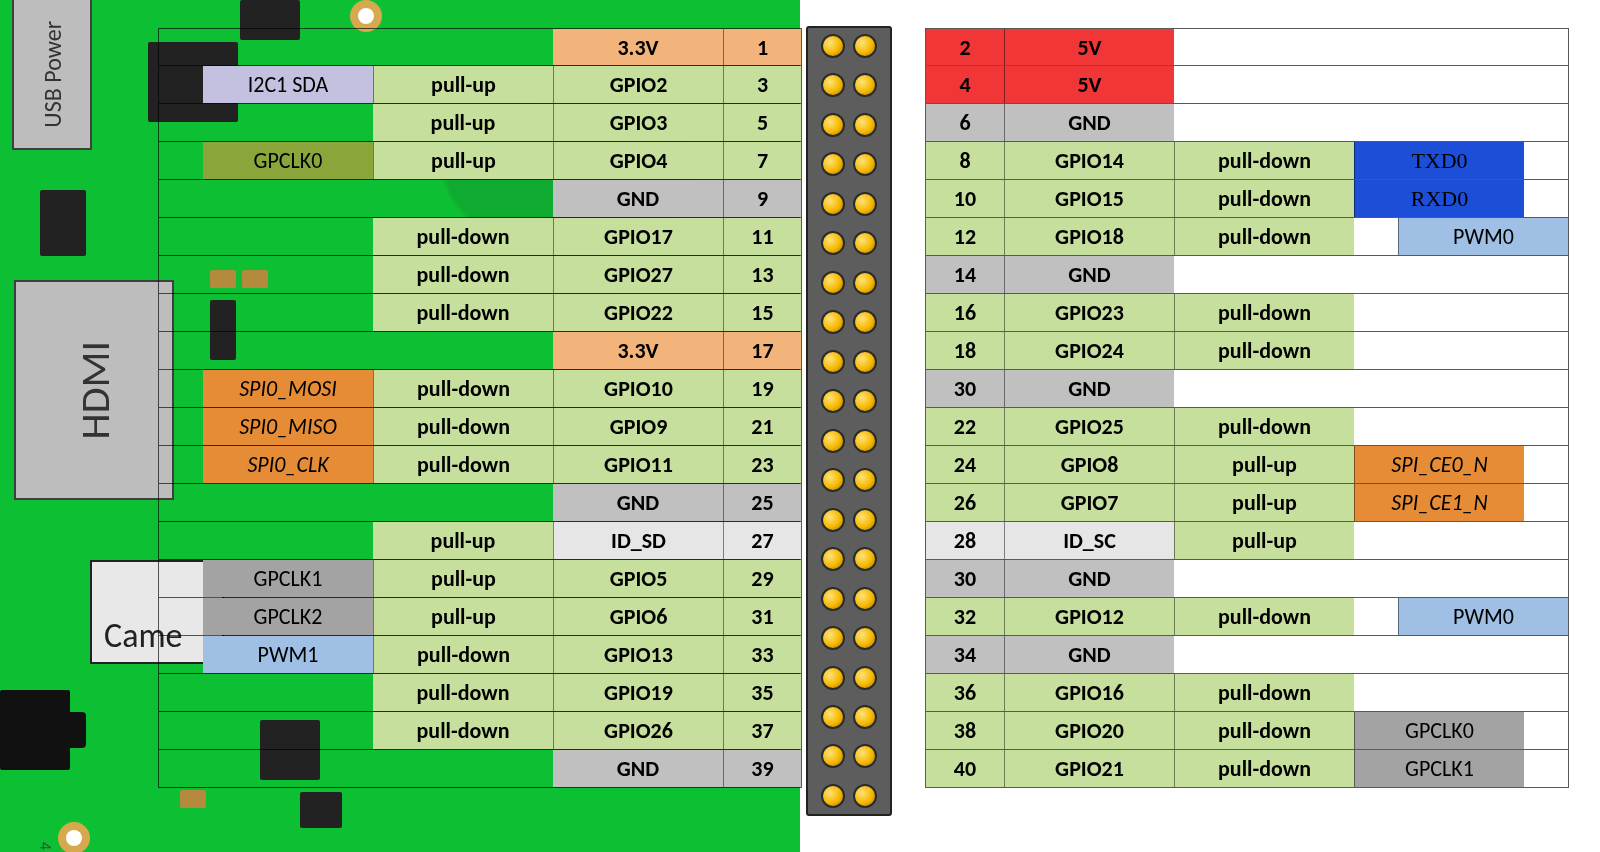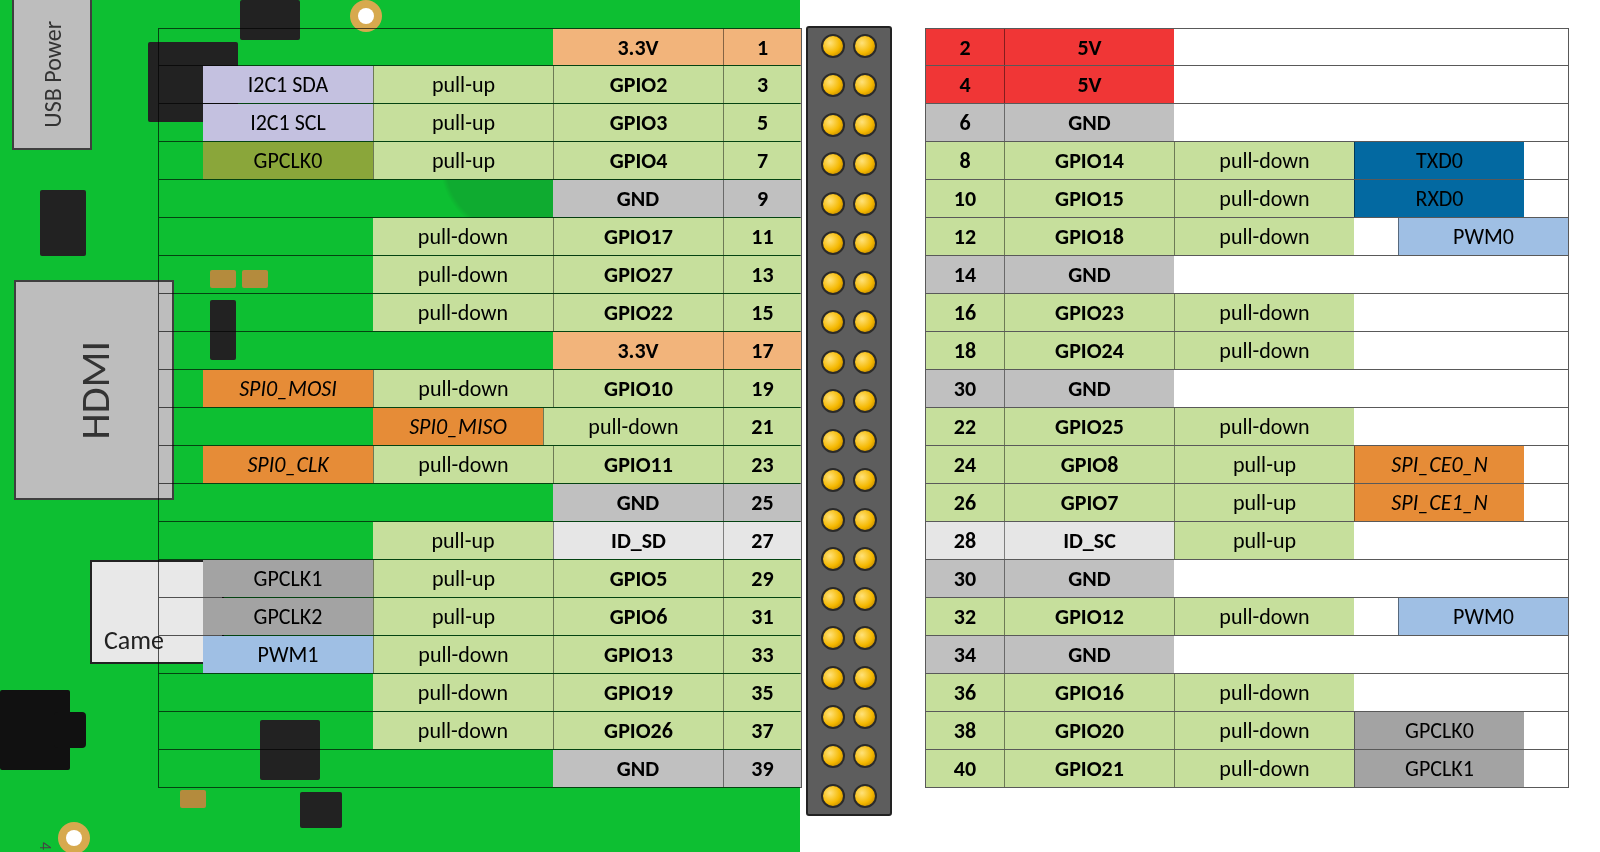--- a/index.html
+++ b/index.html
@@ -47,21 +47,21 @@
   }
   .camera-port{
     position:absolute; left:90px; top:560px; width:130px; height:100px;
     border:2px solid #222; background:#e8e8e8; overflow:hidden;
   }
   .camera-port::before{
     content:""; position:absolute; left:10px; top:-12px; width:110px; height:12px;
     background:#fff;
   }
   .camera-port .lbl{
-    position:absolute; bottom:6px; left:12px; font-size:26px; color:#222;
+    position:absolute; bottom:6px; left:12px; font-size:34px; color:#222;
   }
 
   
   .chip { position:absolute; background:#222; border-radius:2px; }
   .pad  { position:absolute; background:#b48b3d; border-radius:2px; }
   .hole { position:absolute; width:32px; height:32px; background:#d7a94e; border-radius:50%; }
   .hole::after{ content:""; position:absolute; inset:8px; background:#fff; border-radius:50%; }
 
   
   .header {
@@ -117,32 +117,32 @@
     border-left: 1px solid rgba(0,0,0,.45);
     box-sizing:border-box;
     white-space: nowrap;
   }
   .cell:first-child{ border-left:none; }
   .side.left .cell { justify-content:center; }
   .side.right .cell{ justify-content:center; }
 
   .c-num   { width: 78px;  font-weight: bold; }
   .c-name  { width: 170px; font-weight: bold; }
-  .c-pull  { width: 180px; font-weight: normal; text-align: right; }
+  .c-pull  { width: 180px; font-weight: bold; text-align: right; }
   .c-alt   { width: 170px; font-weight: normal; }
 
   
   .t-3v3   { background:#f2b47b; }
   .t-5v    { background:#f03636; }
   .t-gnd   { background:#c0c0c0; }
   .t-gpio  { background:#c6df9c; }
   .t-id    { background:#e6e6e6; }
   .t-i2c   { background:#c4c1e0; }
   .t-spi   { background:#e68c37; color:#000;font-style:italic;}
-  .t-uart  { background:#0369a1; }
+  .t-uart  { background:#1d4ed8;font-family:Liberation Serif, serif; }
   .t-pwm   { background:#9fbfe4;margin-left:44px; }
   .t-clk   { background:#8aa63a; color:#000;}
   .t-clk-dark { background:#a3a3a3; }
 
   
   .silk {
     position:absolute; left:420px; top:30px; width:300px; height:300px;
     opacity:.12; pointer-events:none;
     background: radial-gradient(circle at 50% 60%, #222 0 40%, transparent 42%),
                 radial-gradient(circle at 30% 45%, #222 0 24%, transparent 26%),
@@ -276,21 +276,20 @@
       <div class="cell c-name t-3v3">3.3V</div>
       <div class="cell c-num t-3v3">1</div>
     </div>
     <div class="row">
       <div class="cell c-alt t-i2c">I2C1 SDA</div>
       <div class="cell c-pull t-gpio">pull-up</div>
       <div class="cell c-name t-gpio">GPIO2</div>
       <div class="cell c-num t-gpio">3</div>
     </div>
     <div class="row">
-      <div class="cell c-alt t-i2c">I2C1 SCL</div>
       <div class="cell c-pull t-gpio">pull-up</div>
       <div class="cell c-name t-gpio">GPIO3</div>
       <div class="cell c-num t-gpio">5</div>
     </div>
     <div class="row">
       <div class="cell c-alt t-clk">GPCLK0</div>
       <div class="cell c-pull t-gpio">pull-up</div>
       <div class="cell c-name t-gpio">GPIO4</div>
       <div class="cell c-num t-gpio">7</div>
     </div>
@@ -319,20 +318,21 @@
     </div>
     <div class="row">
       <div class="cell c-alt t-spi">SPI0_MOSI</div>
       <div class="cell c-pull t-gpio">pull-down</div>
       <div class="cell c-name t-gpio">GPIO10</div>
       <div class="cell c-num t-gpio">19</div>
     </div>
     <div class="row">
       <div class="cell c-alt t-spi">SPI0_MISO</div>
       <div class="cell c-pull t-gpio">pull-down</div>
+      <div class="cell c-name t-gpio">GPIO9</div>
       <div class="cell c-num t-gpio">21</div>
     </div>
     <div class="row">
       <div class="cell c-alt t-spi">SPI0_CLK</div>
       <div class="cell c-pull t-gpio">pull-down</div>
       <div class="cell c-name t-gpio">GPIO11</div>
       <div class="cell c-num t-gpio">23</div>
     </div>
     <div class="row">
       <div class="cell c-name t-gnd">GND</div>

